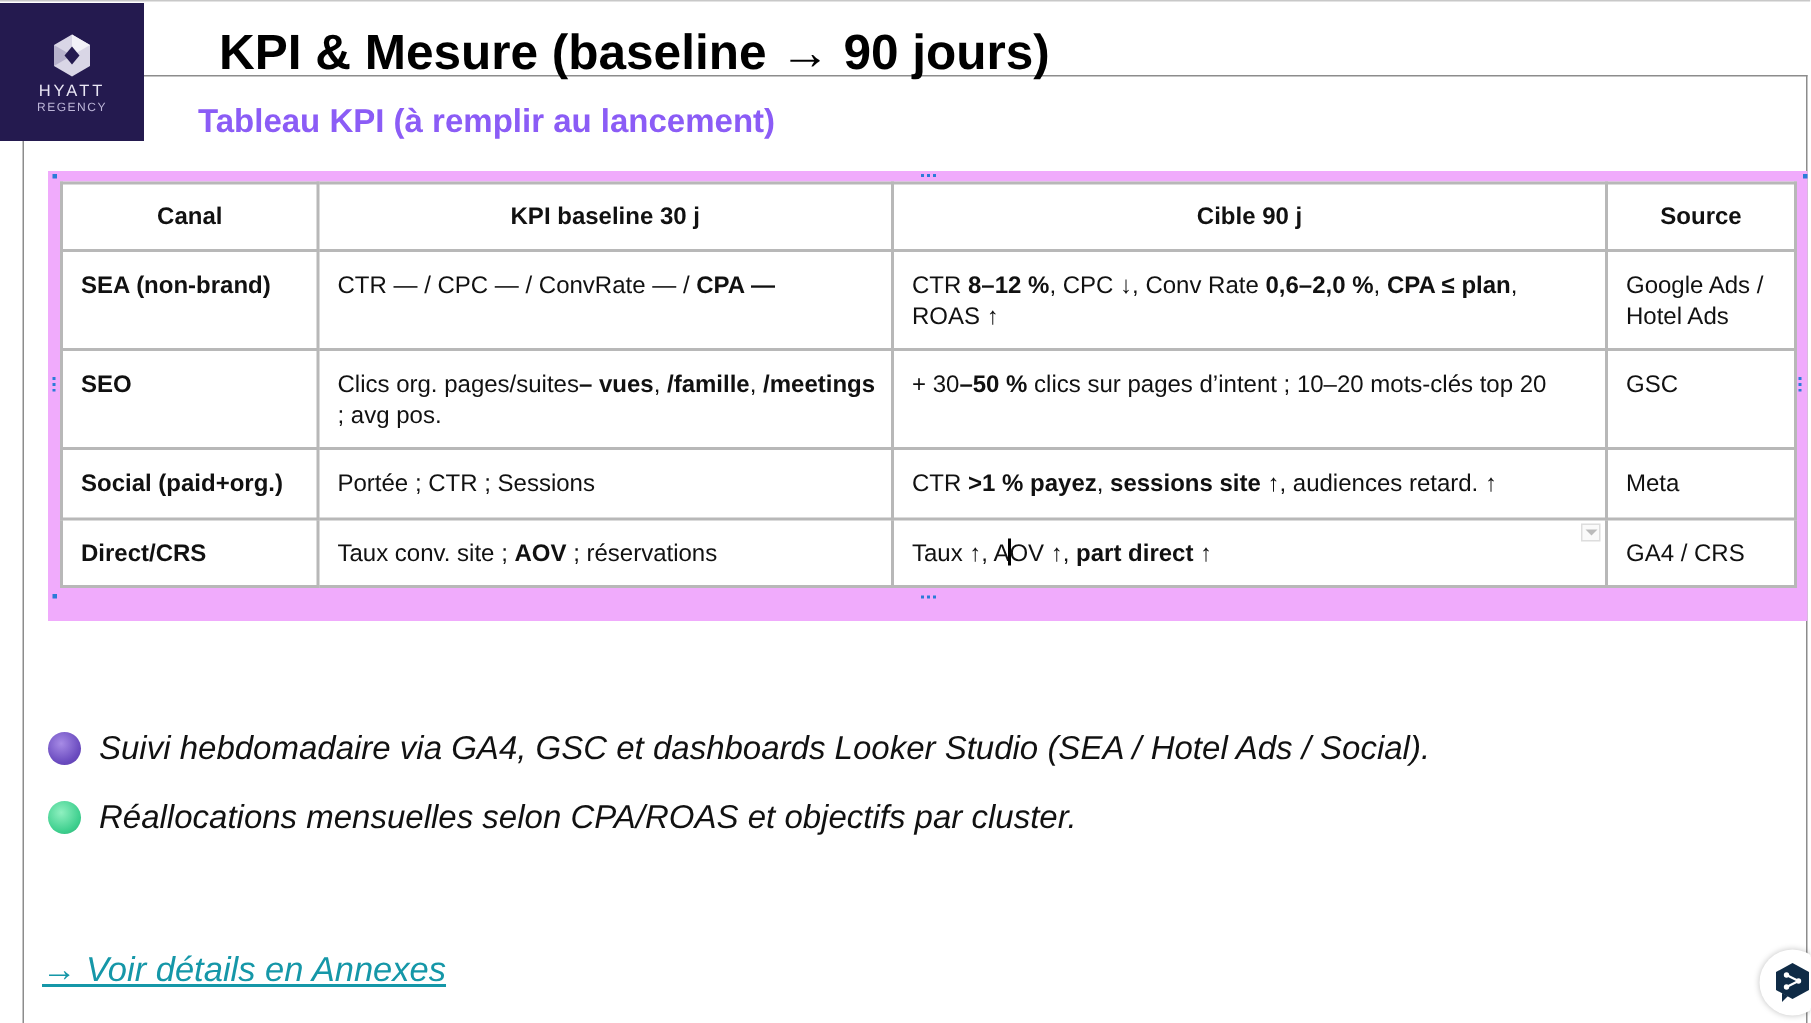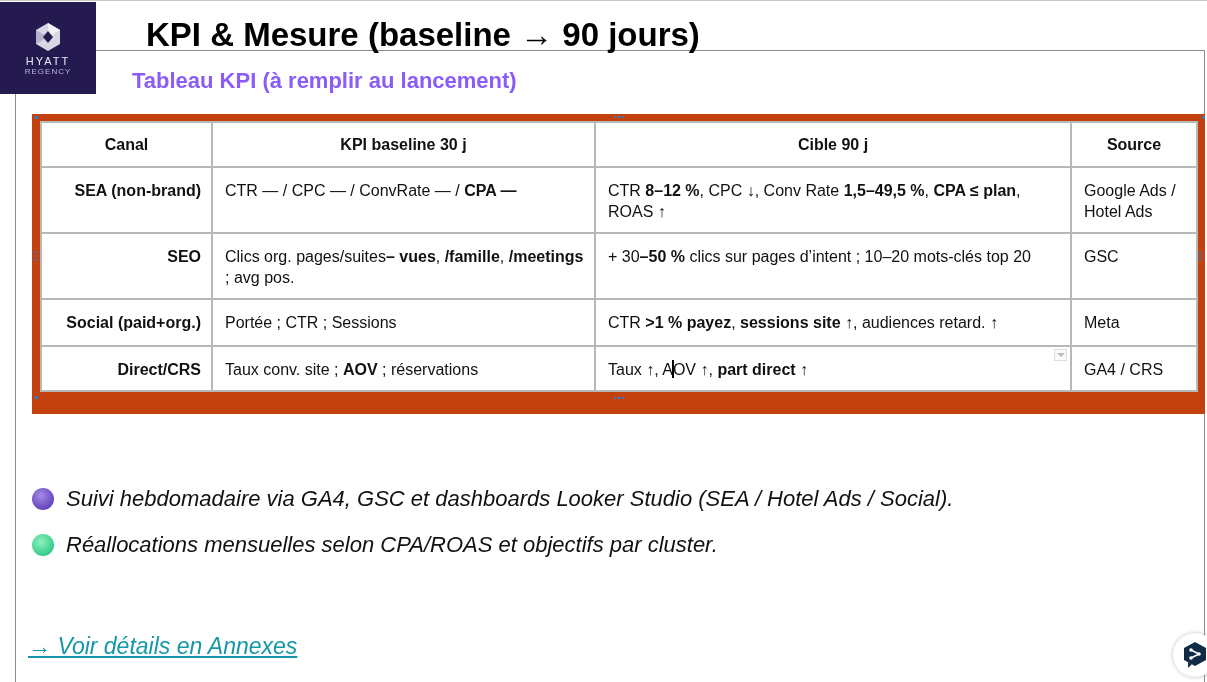--- a/index.html
+++ b/index.html
@@ -5,26 +5,26 @@
   * { box-sizing: border-box; margin: 0; padding: 0; }
   html, body { width: 1207px; height: 682px; overflow: hidden; background: #ffffff; font-family: "Liberation Sans", sans-serif; }
   .slide { position: relative; width: 1207px; height: 682px; background: #fff; border-top: 1px solid #c8c8c8; }
   .logo { position: absolute; left: 0; top: 1px; width: 96px; height: 92px; background: #241a4f; display: flex; flex-direction: column; align-items: center; padding-top: 20px; text-align: center; }
   .logo svg { width: 28px; height: 30px; }
   .logo .brand { color: #e9e6f4; font-size: 11px; letter-spacing: 2px; margin-top: 4px; line-height: 11px; }
   .logo .sub { color: #bdb6d8; font-size: 8px; letter-spacing: 1px; line-height: 10px; }
   .placeholder-frame { position: absolute; left: 15px; top: 49px; width: 1190px; height: 640px; border: 1px solid #8c8c8c; border-bottom: none; }
   .title { position: absolute; left: 146px; top: 14px; font-size: 33px; font-weight: bold; color: #000; line-height: 40px; white-space: nowrap; }
   .subtitle { position: absolute; left: 132px; top: 64px; font-size: 22px; font-weight: bold; color: #8b5cf6; line-height: 32px; white-space: nowrap; }
-  .table-frame { position: absolute; left: 32px; top: 113px; width: 1173px; height: 300px; background: #c2410c; padding: 7px 7px 7px 8px; }
+  .table-frame { position: absolute; left: 32px; top: 113px; width: 1173px; height: 300px; background: #f0abfc; padding: 7px 7px 7px 8px; }
   .handle { position: absolute; width: 3px; height: 3px; background: #2b7bd8; }
   table { border-collapse: collapse; width: 1156px; background: #fff; table-layout: fixed; }
   td, th { border: 2px solid #b8b8b8; font-size: 16px; color: #111; vertical-align: top; line-height: 21px; text-align: left; padding: 12px 10px 10px 12px; }
   th { font-weight: bold; text-align: center; vertical-align: middle; padding: 10px 6px; height: 45px; }
-  td.canal { font-weight: bold; text-align: right; }
+  td.canal { font-weight: bold; }
   td b { font-weight: bold; }
   .bullets { position: absolute; left: 32px; top: 484px; }
   .bullet { display: flex; align-items: center; height: 28px; margin-bottom: 18px; }
   .dot { width: 22px; height: 22px; border-radius: 50%; margin-right: 12px; }
   .dot.purple { background: radial-gradient(circle at 40% 35%, #a78be6, #6a4bbf 65%, #5a3aa8); }
   .dot.green { background: radial-gradient(circle at 40% 35%, #8ff0c0, #3ecf8e 65%, #2fae74); }
   .bullet span { font-size: 22px; font-style: italic; color: #111; white-space: nowrap; }
   .link { position: absolute; left: 28px; top: 632px; font-size: 23px; font-style: italic; color: #1597a8; text-decoration: underline; white-space: nowrap; cursor: pointer; }
   .fab { position: absolute; left: 1173px; top: 632px; width: 44px; height: 44px; border-radius: 50%; background: #fff; box-shadow: 0 0 4px rgba(0,0,0,0.25); display: flex; align-items: center; justify-content: center; }
   .caret { display: inline-block; width: 2px; height: 18px; background: #000; vertical-align: -3px; margin: 0 -1px; }
@@ -72,21 +72,21 @@
           <th>Canal</th>
           <th>KPI baseline 30 j</th>
           <th>Cible 90 j</th>
           <th>Source</th>
         </tr>
       </thead>
       <tbody id="tbody">
           <tr style="height: 66px;">
             <td class="canal">SEA (non-brand)</td>
             <td><span>CTR — / CPC — / ConvRate — / </span><b>CPA —</b></td>
-            <td><span>CTR </span><b>8–12 %</b><span>, CPC ↓, Conv Rate </span><b>1,5–49,5 %</b><span>, </span><b>CPA ≤ plan</b><span>, ROAS ↑</span></td>
+            <td><span>CTR </span><b>8–12 %</b><span>, CPC ↓, Conv Rate </span><b>0,6–2,0 %</b><span>, </span><b>CPA ≤ plan</b><span>, ROAS ↑</span></td>
             <td>Google Ads / Hotel Ads</td>
           </tr>
           <tr style="height: 66px;">
             <td class="canal">SEO</td>
             <td><span>Clics org. pages/suites</span><b>– vues</b><span>, </span><b>/famille</b><span>, </span><b>/meetings</b><span> ; avg pos.</span></td>
             <td><span>+ 30</span><b>–50 %</b><span> clics sur pages d’intent ; 10–20 mots-clés top 20</span></td>
             <td>GSC</td>
           </tr>
           <tr style="height: 47px;">
             <td class="canal">Social (paid+org.)</td>

